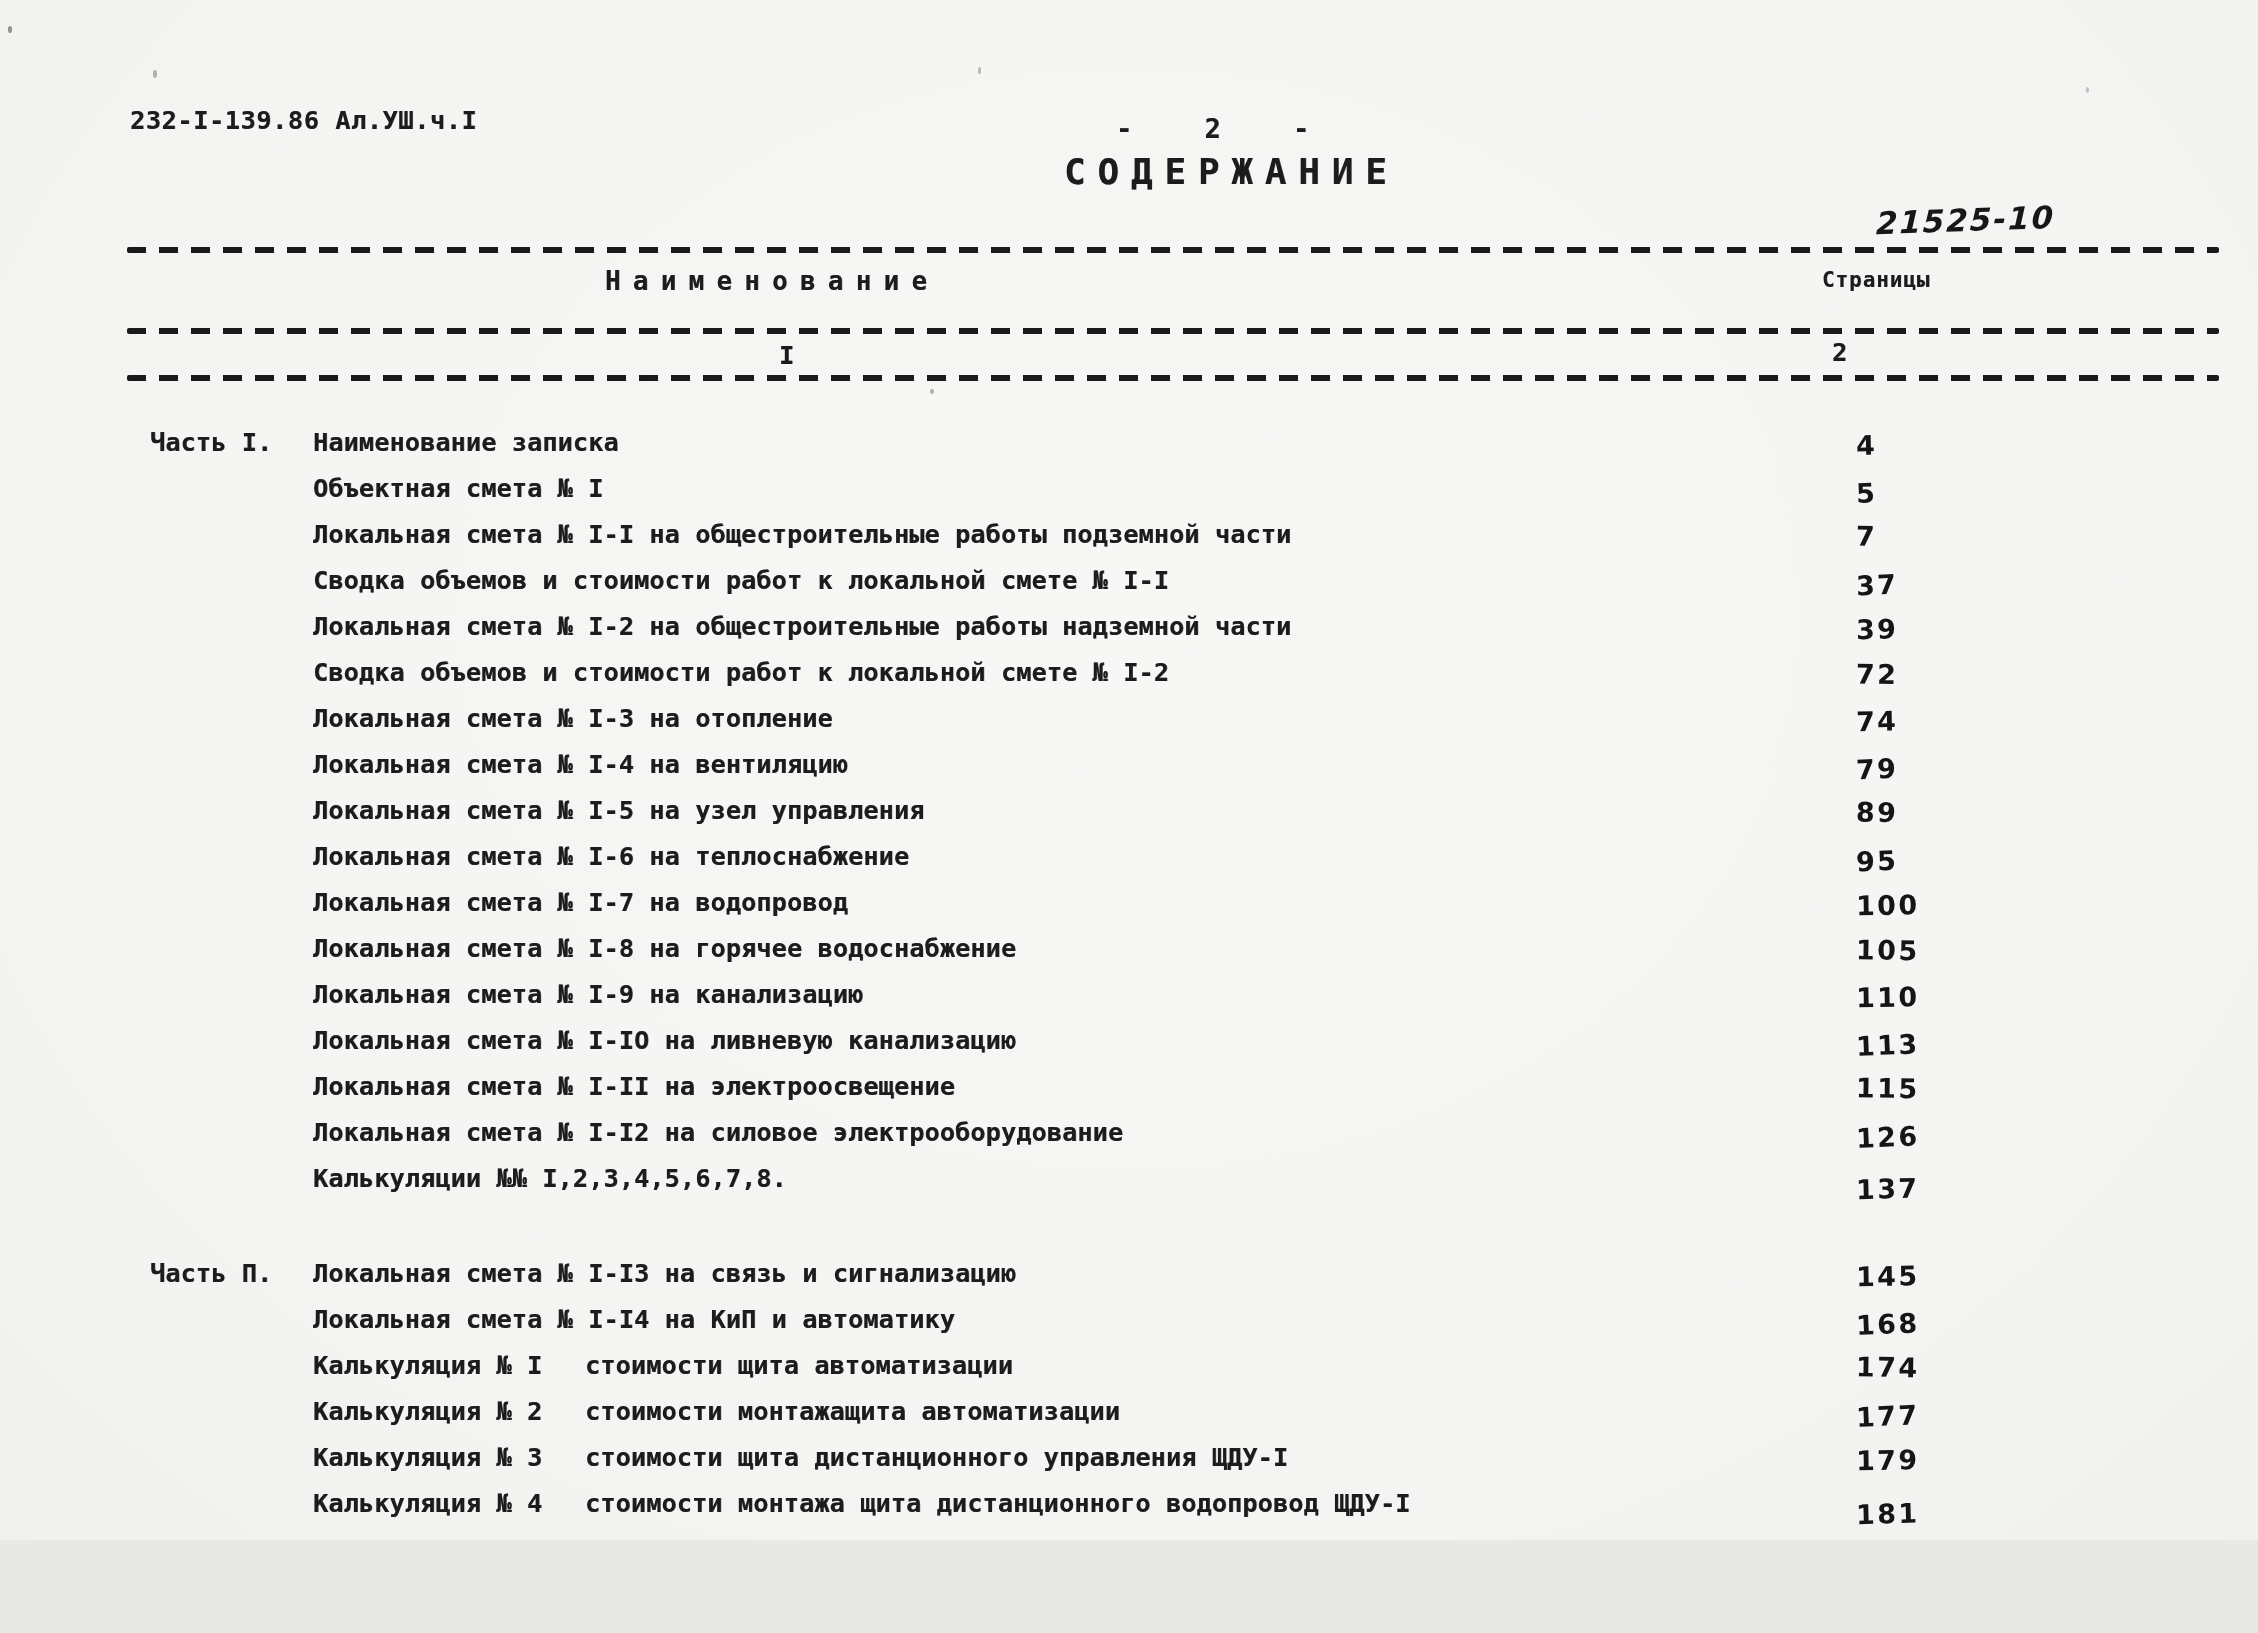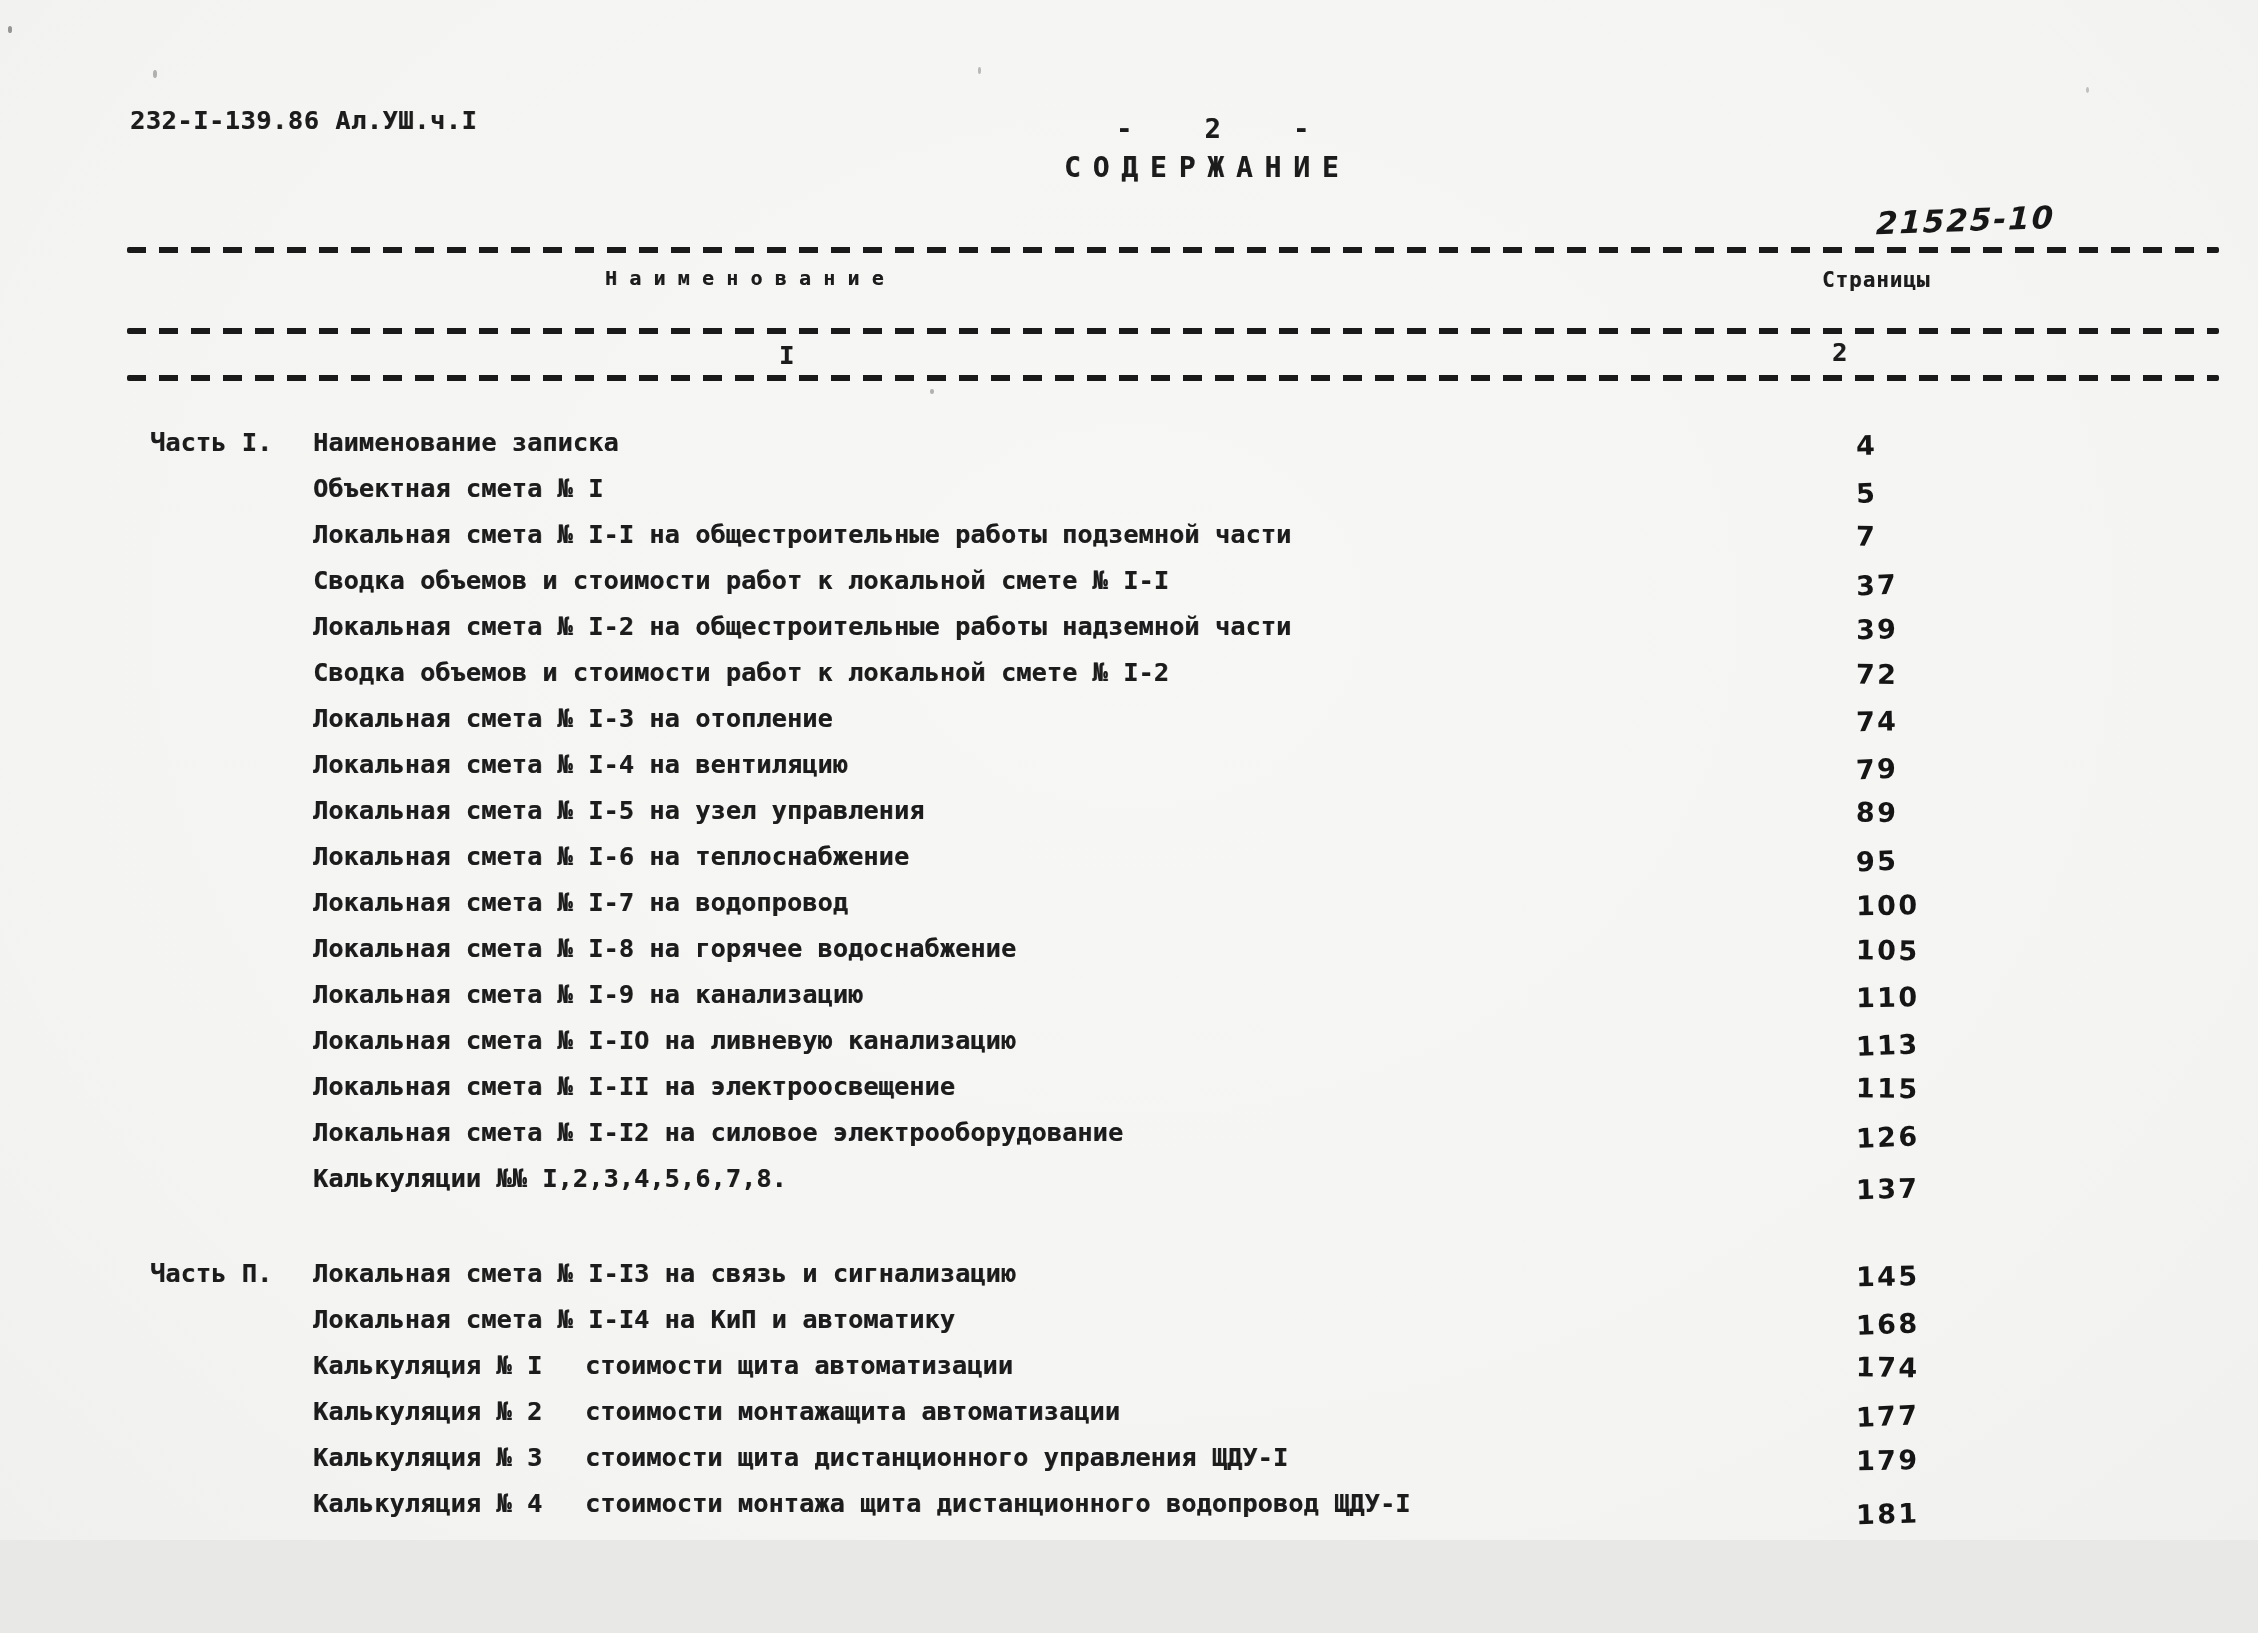--- a/index.html
+++ b/index.html
@@ -14,38 +14,38 @@
   }
   .tw{ 
     font-family:"DejaVu Sans Mono", monospace;
     font-weight:600;
     color:#1c1c1c;
     text-shadow:0.4px 0 0 rgba(20,20,20,.55);
     white-space:nowrap;
   }
   .doc-code{position:absolute;left:130px;top:105px;font-size:25.4px;letter-spacing:0.5px;}
   .page-num{position:absolute;left:1116px;top:113px;font-size:27px;letter-spacing:28px;}
-  .title{position:absolute;left:1064px;top:151px;font-size:28px;letter-spacing:11.8px;text-align:center;}
+  .title{position:absolute;left:1064px;top:151px;font-size:36px;letter-spacing:11.8px;text-align:center;}
   .stamp{
     position:absolute;left:1876px;top:202px;
     font-family:"DejaVu Sans", sans-serif;
     font-style:italic;font-weight:600;
     font-size:31px;letter-spacing:1.9px;color:#171717;
     transform:rotate(-2deg) skewX(-4deg);
     white-space:nowrap;
   }
   .hline{
     position:absolute;left:127px;width:2092px;height:5.6px;
     background-image:repeating-linear-gradient(to right,#1a1a1a 0 19px,rgba(0,0,0,0) 19px 32px);
     border-radius:1.9px;
   }
   .hline.l1{top:247px;}
   .hline.l2{top:328px;}
   .hline.l3{top:375px;}
-  .col-head-name{position:absolute;left:605px;top:266px;font-size:20px;letter-spacing:12.2px;}
+  .col-head-name{position:absolute;left:605px;top:266px;font-size:26px;letter-spacing:12.2px;}
   .col-head-pages{position:absolute;left:1822px;top:268px;font-size:21px;letter-spacing:0.9px;}
   .col-idx-name{position:absolute;left:779px;top:340px;font-size:25.4px;}
   .col-idx-pages{position:absolute;left:1832px;top:337px;font-size:25.4px;}
   .rows{position:absolute;left:0;top:419px;width:2258px;margin-left:20px;}
   .section{position:relative;}
   .section + .section{margin-top:49px;}
   .row{position:relative;height:46px;}
   .row > span{position:absolute;top:0;line-height:46px;}
   .part{left:130px;font-size:25.4px;}
   .name{left:293px;font-size:25.4px;}

